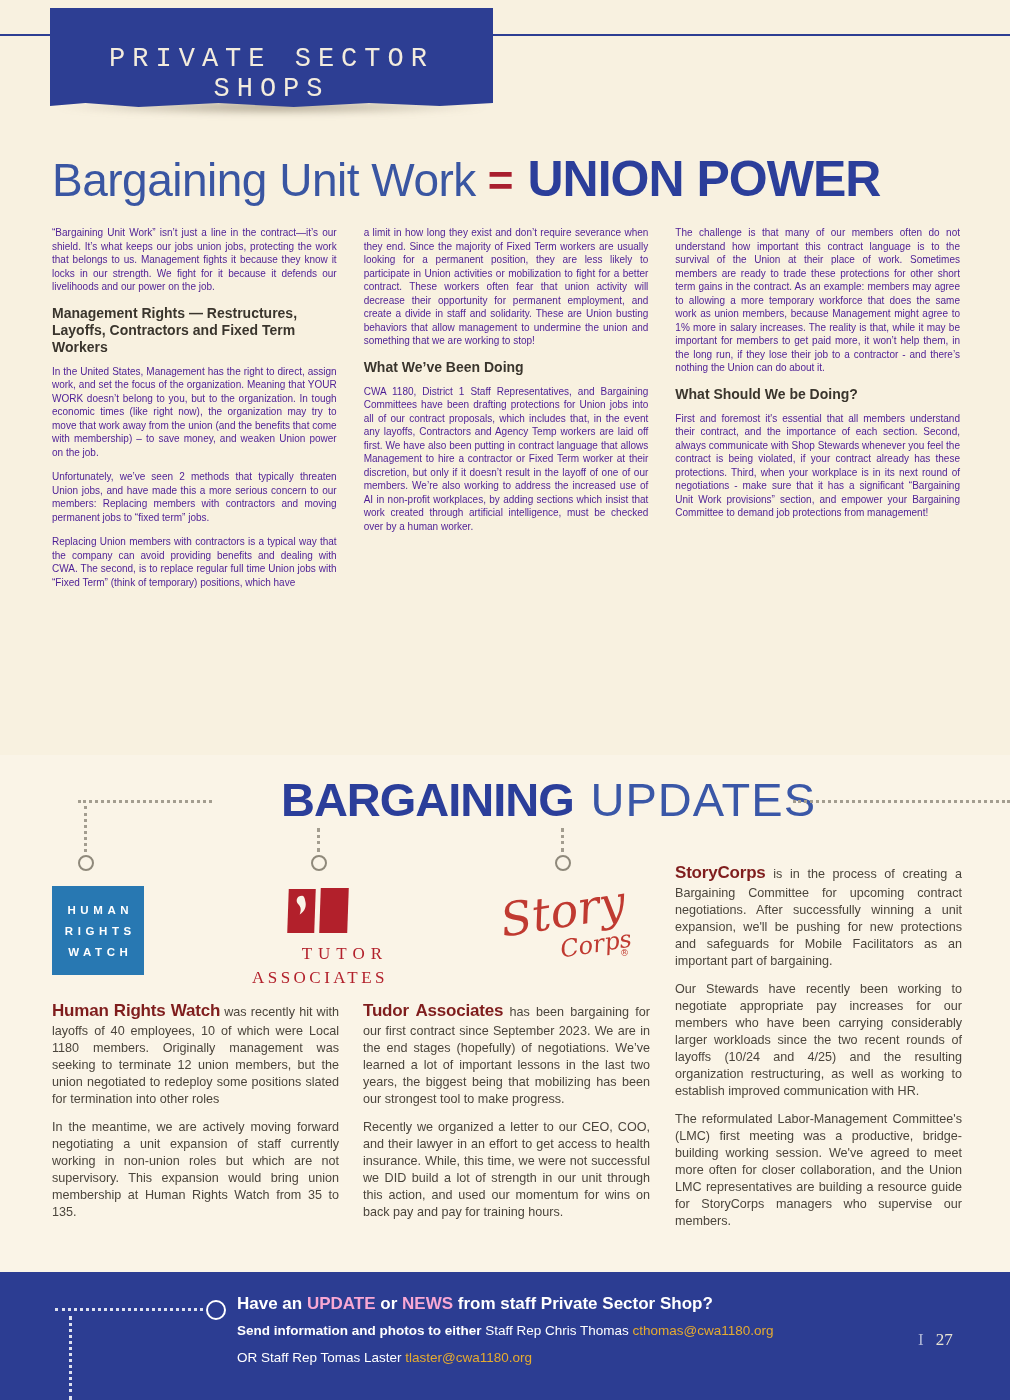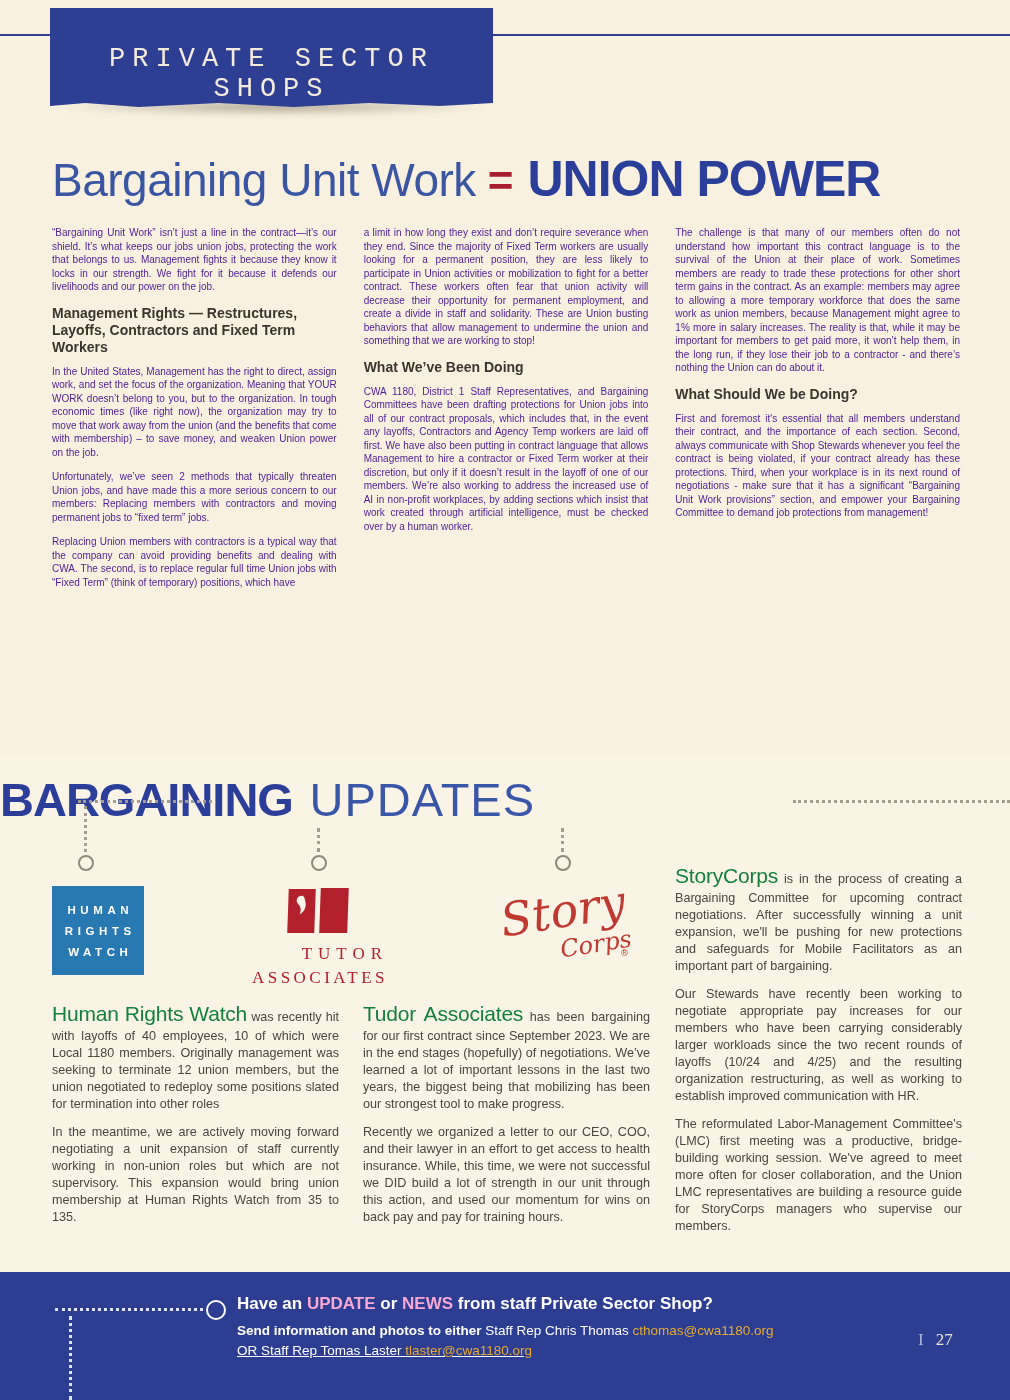--- a/index.html
+++ b/index.html
@@ -21,21 +21,21 @@
 
   
   .article{position:absolute;left:52px;top:226px;width:908px;display:grid;grid-template-columns:1fr 1fr 1fr;column-gap:27px;}
   .article p{margin:0 0 11px;font-size:10px;line-height:1.35;color:#4c1d95;text-align:justify;}
   .article h3{margin:10px 0 9px;font-size:14px;line-height:1.22;color:#3a352d;font-weight:800;}
 
   
   .updates-bg{position:absolute;top:755px;left:0;width:1010px;height:517px;background:#faf4e7;}
 
   
-  .updates-title{position:absolute;left:0;top:772px;width:816px;margin:0;text-align:left;white-space:nowrap;}
+  .updates-title{position:absolute;left:0;top:772px;width:816px;margin:0;text-align:right;white-space:nowrap;}
   .ut-bold{color:#2b3e9a;font-size:47px;font-weight:800;letter-spacing:-1px;}
   .ut-light{color:#3a57a7;font-size:47px;font-weight:400;letter-spacing:1px;margin-left:10px;}
 
   
   .dotted-h{position:absolute;height:0;border-top:3px dotted #a39d8f;}
   .dotted-v{position:absolute;width:0;border-left:3px dotted #a39d8f;}
   .dot-circle{position:absolute;width:12px;height:12px;border:2px solid #8f897b;border-radius:50%;background:transparent;}
   .dh-left{left:78px;top:800px;width:134px;}
   .dh-right{left:793px;top:800px;width:217px;}
   .dv-1{left:84px;top:806px;height:46px;}
@@ -57,34 +57,34 @@
   .tutor-name-1{font-size:17px;letter-spacing:6px;}
   .tutor-name-2{font-size:17px;letter-spacing:3.5px;margin-top:4px;}
   .story-logo{position:absolute;left:498px;top:882px;width:150px;height:95px;color:#c03a31;font-family:"DejaVu Serif",serif;font-style:italic;}
   .story-word1{position:absolute;left:2px;top:2px;font-size:46px;transform:rotate(-9deg);}
   .story-word2{position:absolute;left:62px;top:48px;font-size:24px;transform:rotate(-9deg);}
   .story-reg{position:absolute;left:122px;top:66px;font-size:9px;font-style:normal;}
 
   
   .upd-col{position:absolute;width:287px;}
   .upd-col p{margin:0 0 11px;font-size:12.6px;line-height:1.35;color:#4b453c;text-align:justify;}
-  .upd-lead{font-size:21px;font-weight:400;color:#15803d;letter-spacing:-.2px;}
+  .upd-lead{font-size:17px;font-weight:700;color:#7f1d1d;letter-spacing:-.2px;}
   .upd-hrw{left:52px;top:1000px;}
   .upd-tudor{left:363px;top:1000px;}
   .upd-story{left:675px;top:862px;}
 
   
   .footer{position:absolute;left:0;top:1272px;width:1010px;height:128px;background:#2c3d92;color:#fff;}
   .f-dotted-h{position:absolute;left:55px;top:36px;width:148px;height:0;border-top:3px dotted rgba(255,255,255,.85);}
   .f-dotted-v{position:absolute;left:69px;top:44px;height:84px;width:0;border-left:3px dotted rgba(255,255,255,.85);}
   .f-circle{position:absolute;left:206px;top:28px;width:16px;height:16px;border:2px solid #fff;border-radius:50%;}
   .f-text{position:absolute;left:237px;top:22px;}
   .f-line1{font-size:17px;font-weight:700;}
   .f-line2{font-size:13.5px;margin-top:9px;}
-  .f-line3{font-size:13.5px;margin-top:5px;text-decoration:underline;}
+  .f-line3{font-size:13.5px;margin-top:12px;}
   .f-gold{color:#f9a8d4;}
   .f-bold{font-weight:700;}
   .f-email{color:#e6ab2f;text-decoration:none;}
   .f-page{position:absolute;left:918px;top:58px;font-family:"Liberation Serif",serif;font-size:17px;color:#e9e4d2;}
   .f-page-sep{color:#aeb6d6;margin-right:12px;}
 </style>
 </head>
 <body>
 
 <div class="page">

